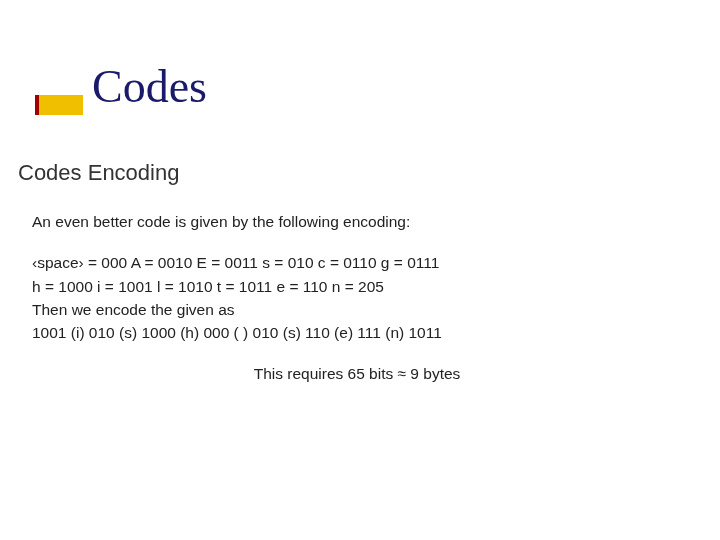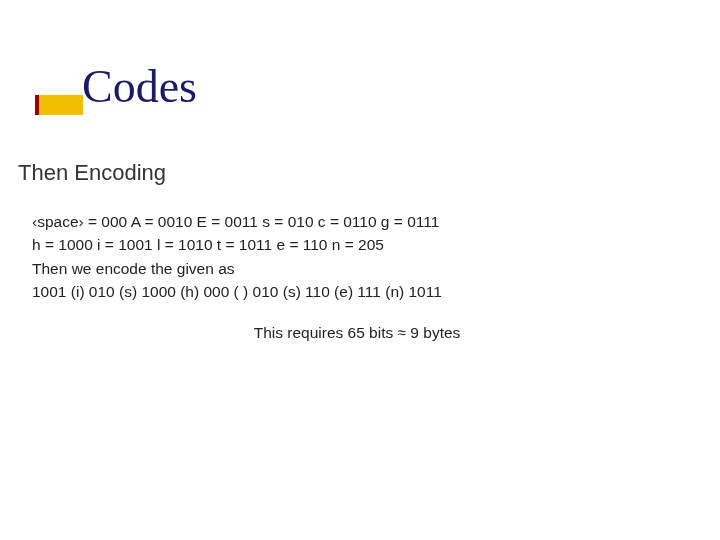--- a/index.html
+++ b/index.html
@@ -24,21 +24,21 @@
     content: "";
     position: absolute;
     left: 0;
     top: 0;
     width: 4px;
     height: 20px;
     background: #a00000;
   }
   .title {
     position: absolute;
-    left: 82px;
+    left: 92px;
     top: 60px;
     font-family: "Times New Roman", Times, serif;
     font-size: 46px;
     font-weight: normal;
     color: #1a1a6a;
   }
   .subtitle {
     position: absolute;
     left: 18px;
     top: 160px;
@@ -65,23 +65,24 @@
     text-align: center;
   }
 </style>
 </head>
 <body>
 
 <div class="accent-bar"></div>
 
 <div class="title">Codes</div>
 
-<div class="subtitle">Then Encoding</div>
+<div class="subtitle">Codes Encoding</div>
 
 <div class="content">
+  <div class="intro">An even better code is given by the following encoding:</div>
   <div class="encoding-block">
     <div>‹space› = 000   A = 0010   E = 0011   s = 010   c = 0110   g = 0111</div>
     <div>h = 1000 i = 1001   l = 1010   t = 1011   e = 110   n = 205</div>
     <div>Then we encode the given as</div>
     <div>1001 (i) 010 (s)   1000 (h)   000 ( ) 010 (s)   110 (e)   111 (n)   1011</div>
   </div>
   <div class="result">This requires 65 bits ≈ 9 bytes</div>
 </div>
 
 </body></html>

